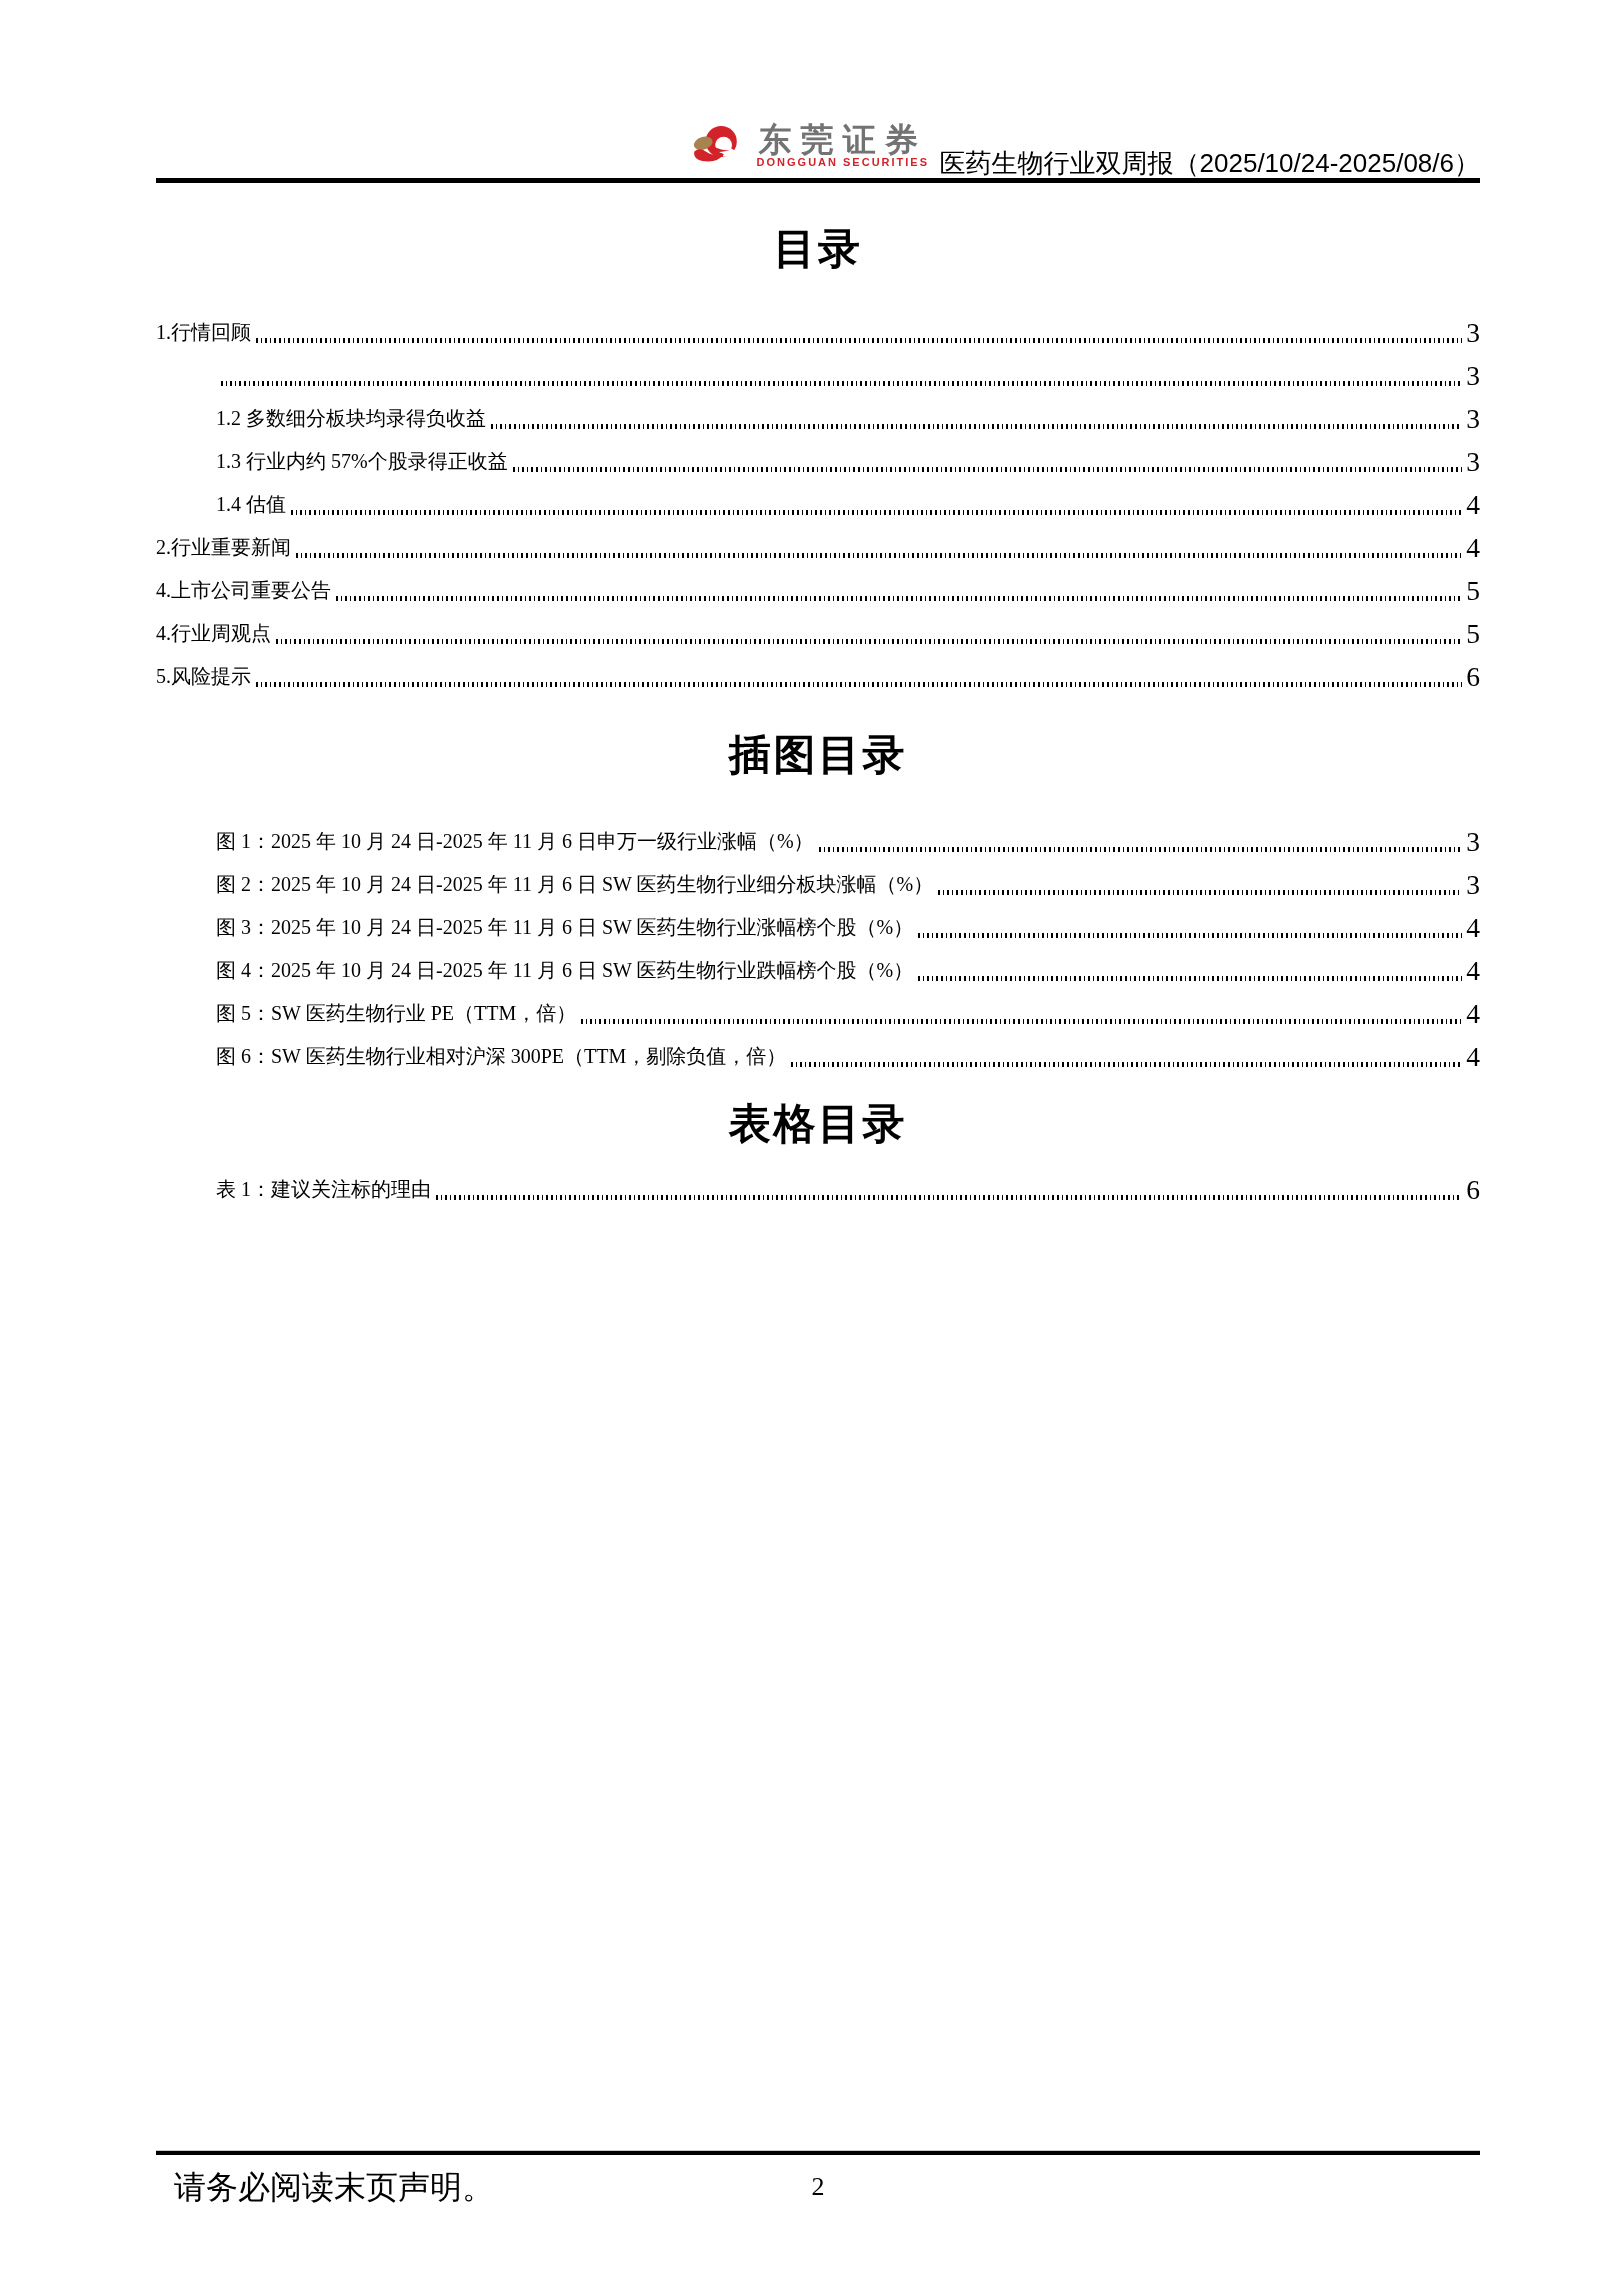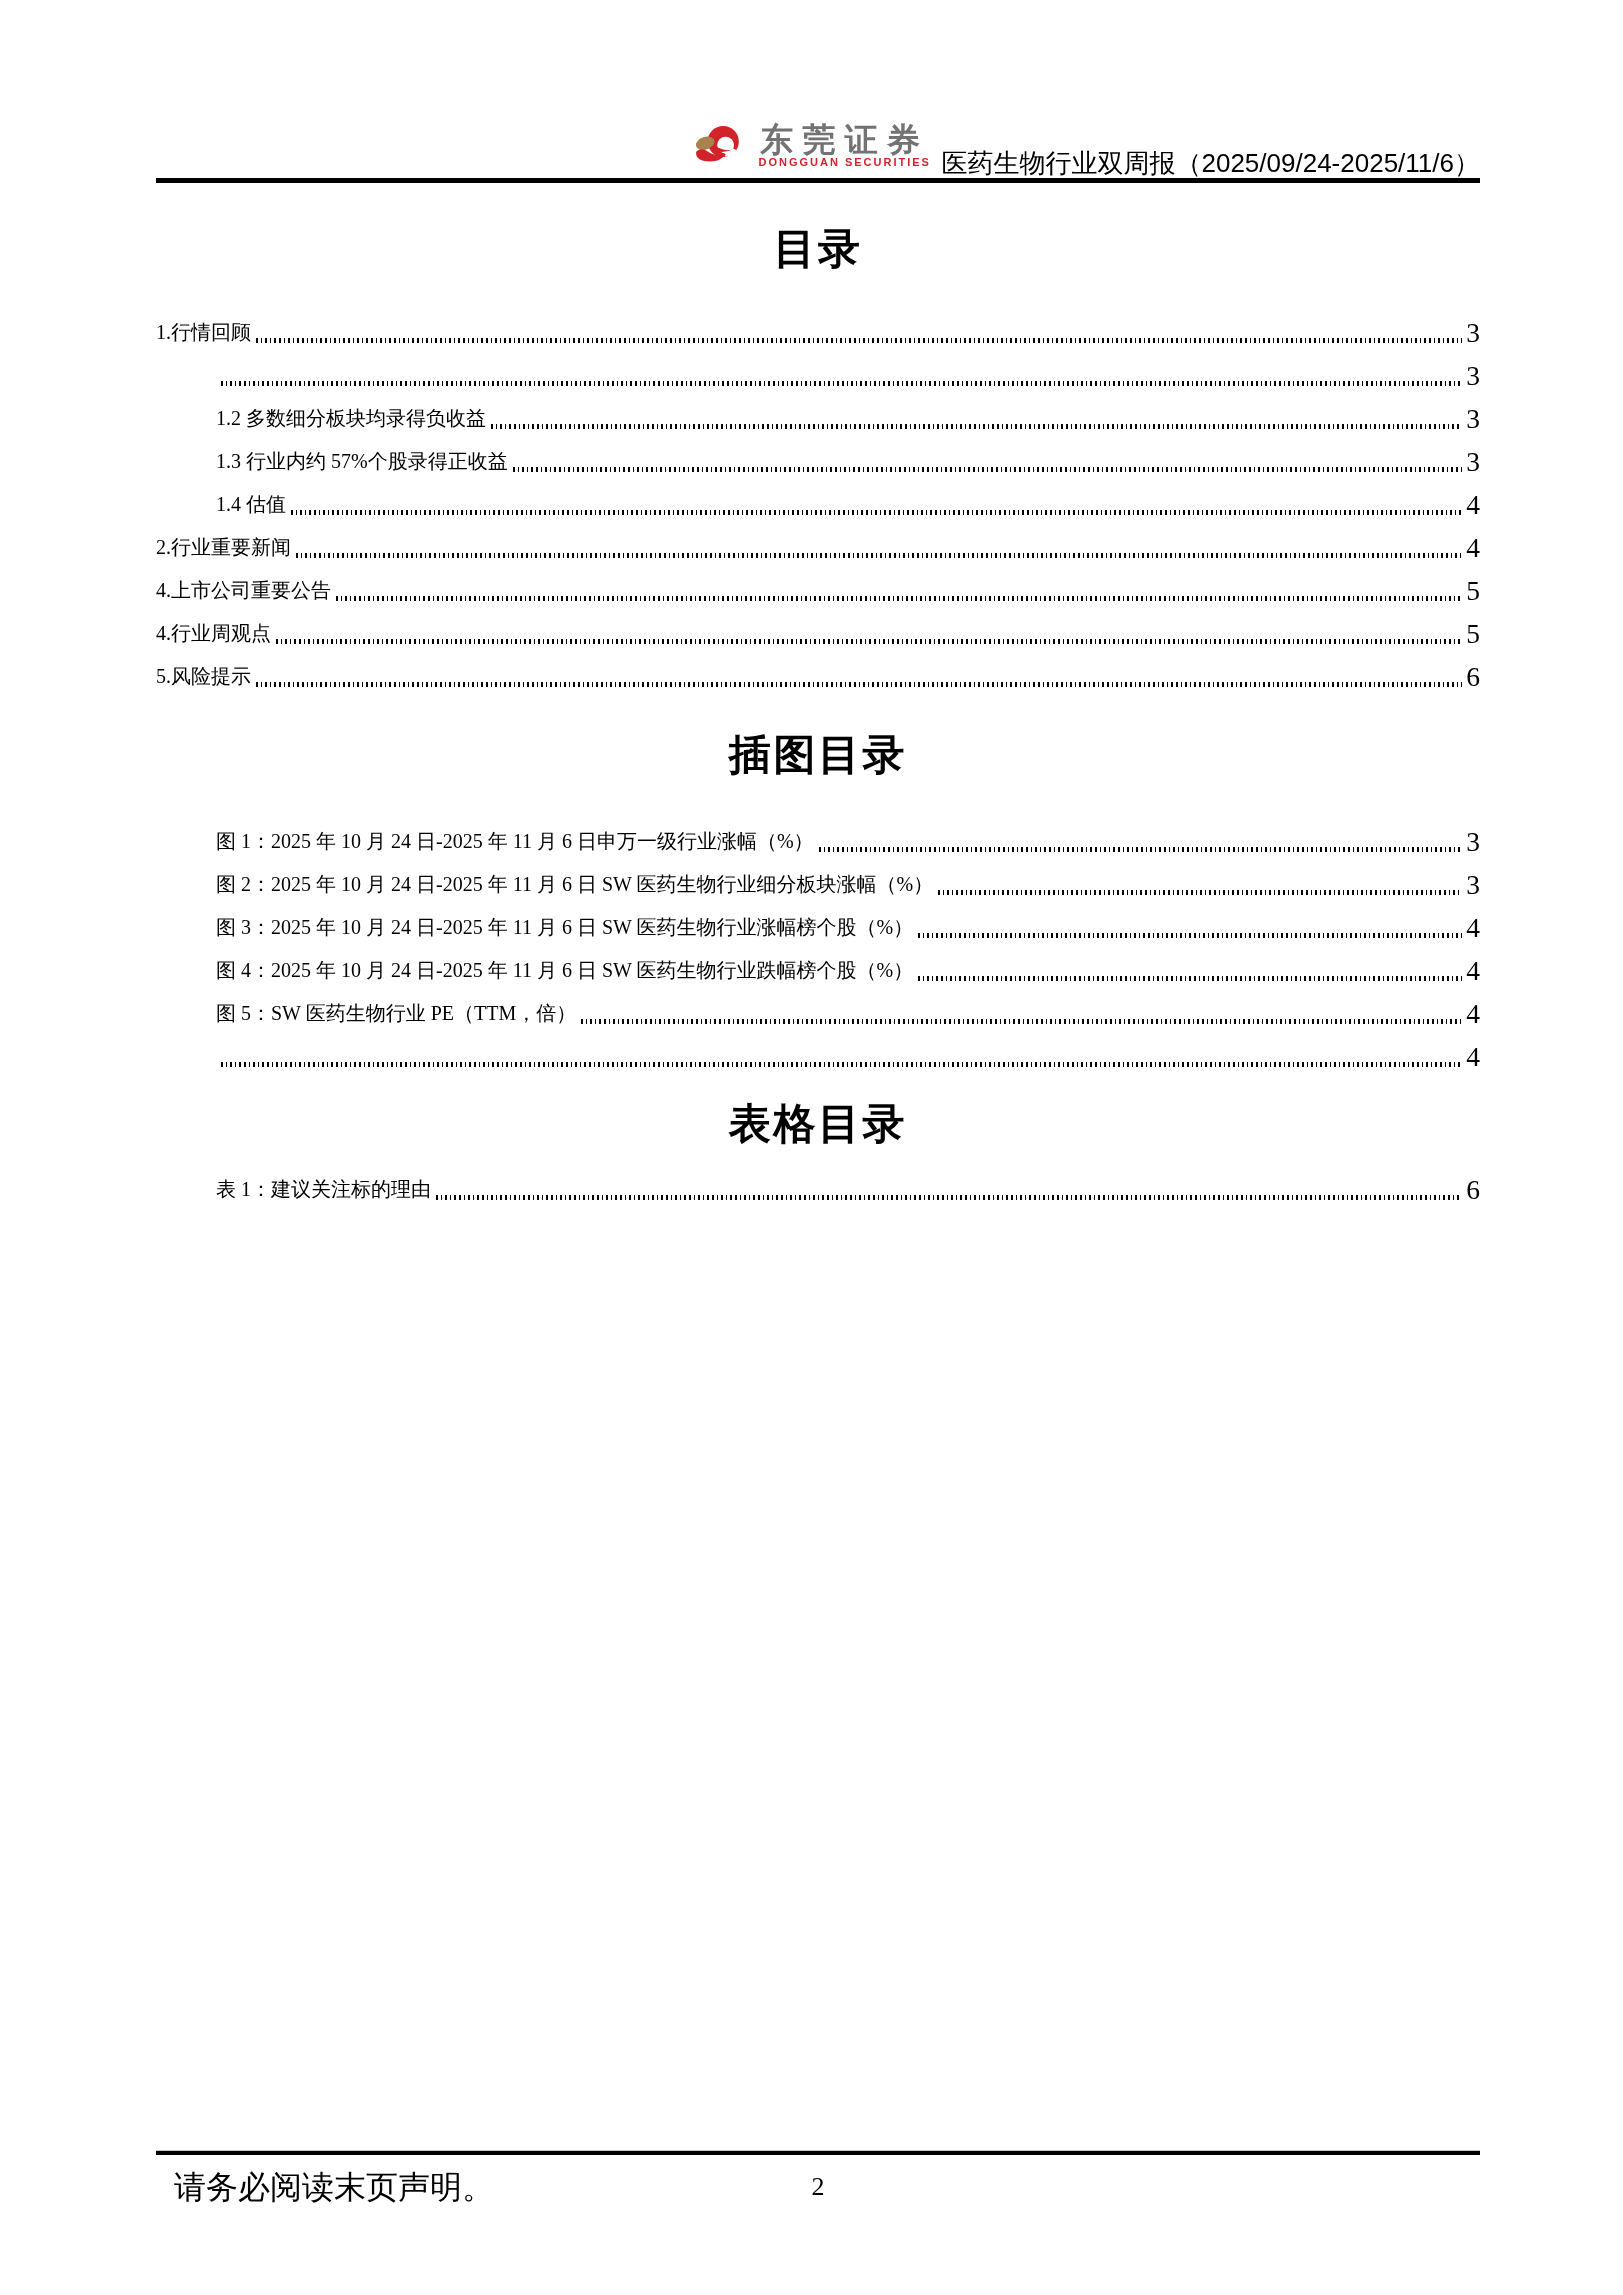--- a/index.html
+++ b/index.html
@@ -61,21 +61,21 @@
         <path d="M 58 30 L 98 52 L 60 52 Z" fill="#ffffff"></path>
         <ellipse cx="27" cy="30" rx="16" ry="10.5" fill="#a8834f" transform="rotate(-18 27 30)"></ellipse>
         <path d="M 12 44 Q 10 58 30 60 Q 52 62 62 48 Q 44 52 32 44 Q 20 36 12 44 Z" fill="#d2232a"></path>
         <path d="M 34 38 Q 52 50 74 40 Q 62 44 50 38 Q 40 32 34 38 Z" fill="#d2232a"></path>
       </svg>
       <div class="logo-text">
         <span class="brand-cn">东莞证券</span>
         <span class="brand-en">DONGGUAN SECURITIES</span>
       </div>
     </div>
-    <div class="report-title">医药生物行业双周报（2025/09/24-2025/11/6）</div>
+    <div class="report-title">医药生物行业双周报（2025/10/24-2025/08/6）</div>
   </div>
 </div>
 <div class="header-rule"></div>
 
 <div class="sec-title" id="toc-title">目录</div>
 <div class="entry-list" id="toc-list">
     <div class="row">
     <span class="row-label">1.行情回顾</span>
     <span class="leader"></span>
     <span class="row-page">3</span>
@@ -142,20 +142,21 @@
     <span class="row-label">图 4：2025 年 10 月 24 日-2025 年 11 月 6 日 SW 医药生物行业跌幅榜个股（%）</span>
     <span class="leader"></span>
     <span class="row-page">4</span>
   </div>
     <div class="row indent">
     <span class="row-label">图 5：SW 医药生物行业 PE（TTM，倍）</span>
     <span class="leader"></span>
     <span class="row-page">4</span>
   </div>
     <div class="row indent">
+    <span class="row-label">图 6：SW 医药生物行业相对沪深 300PE（TTM，剔除负值，倍）</span>
     <span class="leader"></span>
     <span class="row-page">4</span>
   </div>
   </div>
 
 <div class="sec-title" id="tbl-title">表格目录</div>
 <div class="entry-list" id="tbl-list">
     <div class="row indent">
     <span class="row-label">表 1：建议关注标的理由</span>
     <span class="leader"></span>

